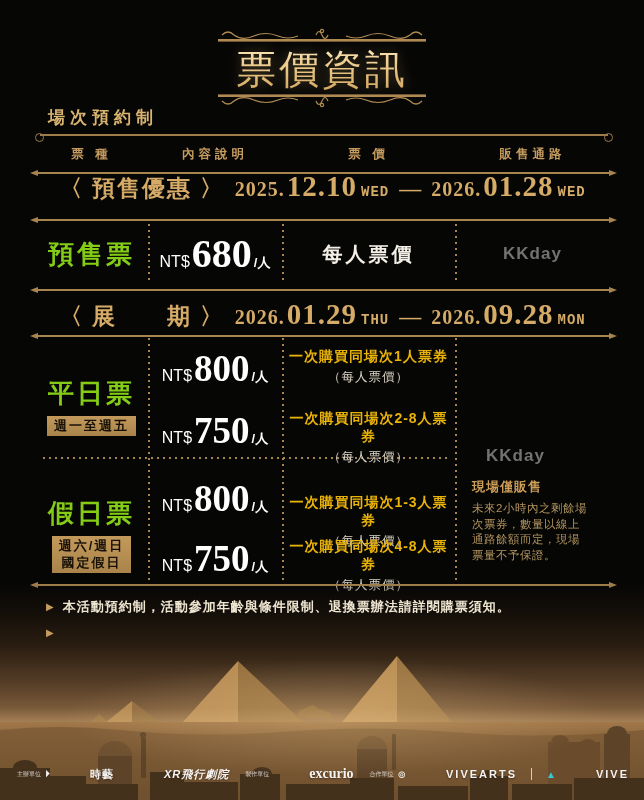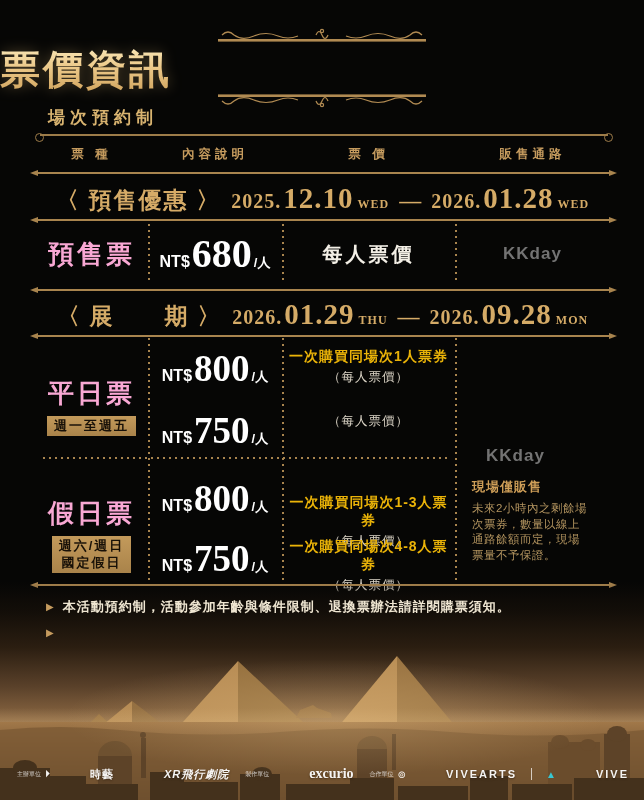--- a/index.html
+++ b/index.html
@@ -9,22 +9,22 @@
     background:#060605;
     font-family:"Liberation Sans","DejaVu Sans",sans-serif;
     color:#f3efe6;
   }
   .abs { position:absolute; }
 
   
   .ornament { left:50%; transform:translateX(-50%); width:212px; height:16px; }
   .ornament.bottom { transform:translateX(-50%) scaleY(-1); }
   .page-title {
-    left:0; right:0; top:42px; text-align:left;
-    font-size:40px; font-weight:bold; letter-spacing:3px;
+    left:0; right:0; top:42px; text-align:center;
+    font-size:40px; font-weight:normal; letter-spacing:3px;
     background:linear-gradient(180deg,#f9e6b6 10%,#ecc98a 45%,#d2a660 90%);
     -webkit-background-clip:text; background-clip:text; color:transparent;
     filter:drop-shadow(0 0 7px rgba(235,195,120,.35));
   }
 
   
   .session-label { left:48px; top:106px; font-size:17px; font-weight:bold; letter-spacing:5px; color:#d9b470; }
   .curl-line { left:40px; right:36px; top:134px; height:1.6px; background:#9d7c49; }
   .curl-line::before, .curl-line::after {
     content:""; position:absolute; width:7px; height:7px; top:-1px;
@@ -47,31 +47,31 @@
   
   .vdots { width:2px; background-image:repeating-linear-gradient(to bottom,#a8844e 0 2px,transparent 2px 6px); }
   .hdots { height:2px; background-image:repeating-linear-gradient(to right,#a8844e 0 2px,transparent 2px 6px); }
 
   
   .band { left:35px; width:575px; display:flex; justify-content:center; align-items:baseline; gap:10px;
     font-family:"Liberation Serif","DejaVu Serif",serif; color:#d5ab67; }
   .band .bracket { font-size:23px; font-weight:bold; letter-spacing:2px; }
   .band .yr { font-size:20px; font-weight:bold; letter-spacing:1px; }
   .band .md { font-size:29px; font-weight:bold; letter-spacing:1px; }
-  .band .day { font-size:12px; font-weight:bold; letter-spacing:1px; }
+  .band .day { font-size:14px; font-weight:bold; letter-spacing:1px;font-family:Liberation Mono, monospace; }
   .band .dash { font-size:22px; font-weight:bold; }
 
   
   .presale-row { left:35px; width:575px; top:224px; height:60px; display:grid;
     grid-template-columns:113px 134px 173px 155px; align-items:center; }
   .presale-row .vdots, .main-table .vdots { position:absolute; top:0; bottom:0; }
   .cell { text-align:center; position:relative; height:100%; display:flex; align-items:center; justify-content:center; }
-  .ticket-name { font-size:26px; font-weight:bold; letter-spacing:3px; color:#f9a8d4; }
+  .ticket-name { font-size:26px; font-weight:bold; letter-spacing:3px; color:#84cc16; }
   .price { display:flex; align-items:baseline; justify-content:center; color:#ffffff; }
-  .price .cur { font-size:16px; font-weight:bold; letter-spacing:0; }
+  .price .cur { font-size:16px; font-weight:normal; letter-spacing:0; }
   .price .num { font-family:"Liberation Serif","DejaVu Serif",serif; font-size:40px; font-weight:bold; margin:0 2px; line-height:1; }
   .price .per { font-size:13px; font-weight:bold; }
   .desc-simple { font-size:20px; letter-spacing:3px; color:#f3efe6; font-weight:bold; }
   .channel-name { font-size:17px; font-weight:bold; letter-spacing:1px; color:#737373; }
 
   
   .main-table { left:35px; width:575px; top:338px; height:246px; }
   .tk-block { position:absolute; width:113px; text-align:center; }
   .badge { display:inline-block; margin-top:5px; padding:1px 7px 2px;
     background:linear-gradient(#c39a5b,#a9834a); color:#171007;
@@ -143,21 +143,21 @@
 
 <div class="abs col-heads">
   <span>票 種</span>
   <span>內容說明</span>
   <span>票 價</span>
   <span>販售通路</span>
 </div>
 
 <div class="abs rule" style="top:172px"></div>
 
-<div class="abs band" style="top:182px">
+<div class="abs band" style="top:170px">
   <span class="bracket">〈 預售優惠 〉</span>
   <span class="yr">2025.</span>
     <span class="md" style="margin-left:-8px">12.10</span>
     <span class="day" style="margin-left:-6px">WED</span>
   <span class="dash">—</span>
   <span class="yr">2026.</span>
     <span class="md" style="margin-left:-8px">01.28</span>
     <span class="day" style="margin-left:-6px">WED</span>
 </div>
 
@@ -222,20 +222,21 @@
     <div class="d2">（每人票價）</div>
   </div>
   <div class="opt-price" style="top:74px">
     <div class="price">
       <span class="cur">NT$</span>
       <span class="num">750</span>
       <span class="per">/人</span>
     </div>
   </div>
   <div class="opt-desc" style="top:72px">
+    <div class="d1">一次購買同場次2-8人票券</div>
     <div class="d2">（每人票價）</div>
   </div>
 
   <div class="tk-block" style="top:158px">
     <div class="ticket-name">假日票</div>
     <span class="badge"><span>週六/週日</span><br><span>國定假日</span></span>
   </div>
   <div class="opt-price" style="top:142px">
     <div class="price">
       <span class="cur">NT$</span>

